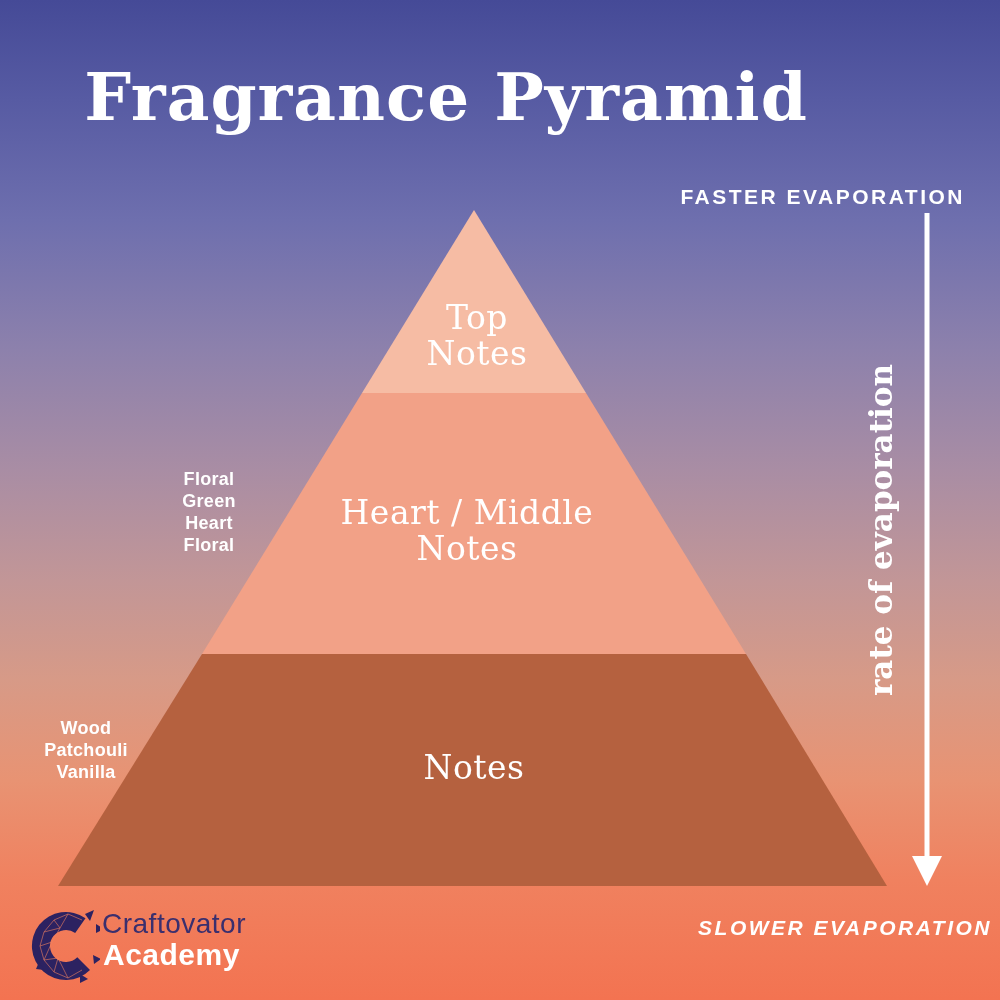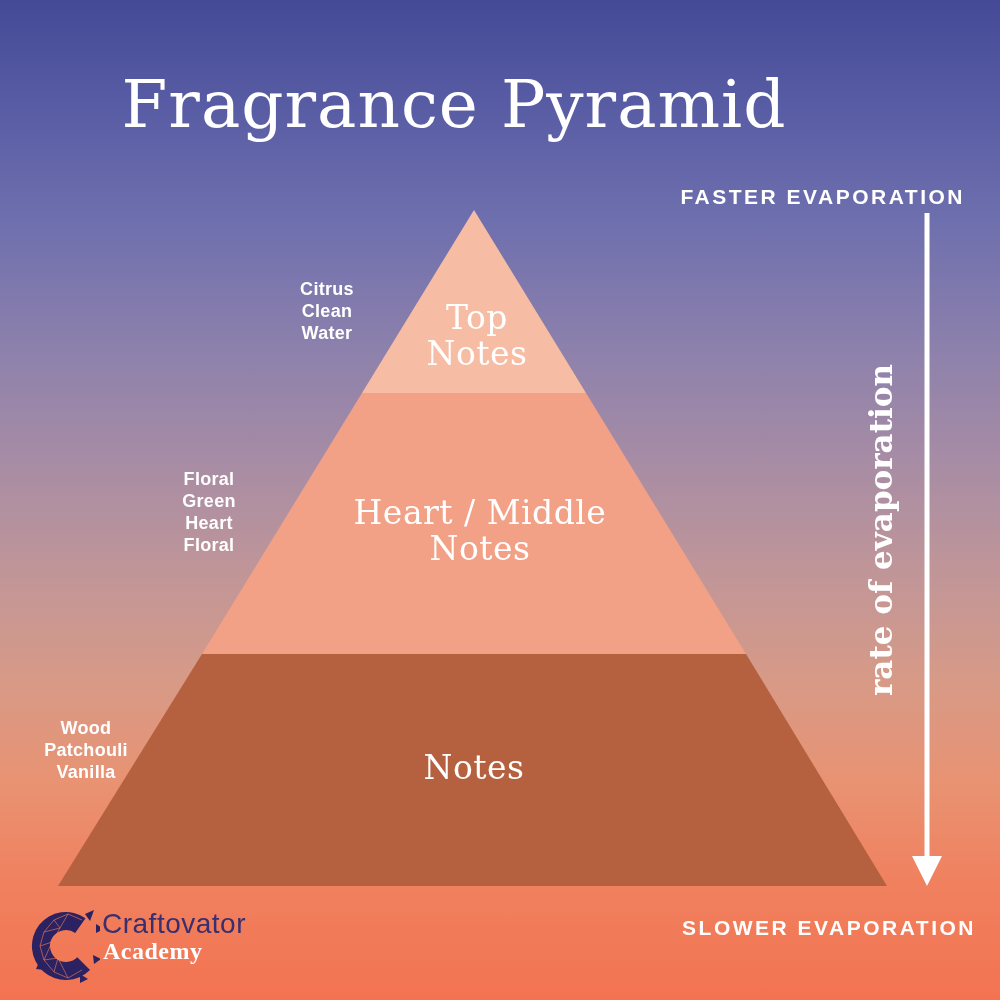--- a/index.html
+++ b/index.html
@@ -6,23 +6,23 @@
   body{width:1000px;height:1000px;overflow:hidden;}
   .canvas{
     position:relative;width:1000px;height:1000px;overflow:hidden;
     background:linear-gradient(180deg,
       #454a97 0%, #575ba3 10%, #6e6fae 22%, #8d81ac 35%,
       #a98da4 47%, #c29697 58%, #d79a87 68%, #e89373 78%,
       #f0815f 88%, #f37351 100%);
     font-family:"Liberation Sans", sans-serif;
   }
   .title{
-    position:absolute;top:58px;left:0;width:892px;margin:8px;
+    position:absolute;top:58px;left:0;width:892px;margin:0;
     text-align:center;color:#ffffff;
-    font-family:"DejaVu Serif", serif;font-weight:400;font-size:66px;
+    font-family:"DejaVu Serif", serif;font-weight:700;font-size:66px;
     letter-spacing:1px;
   }
   .pyramid-svg{position:absolute;top:0;left:0;}
   .level-label{
     position:absolute;text-align:center;color:#ffffff;
     font-family:"DejaVu Serif", serif;font-weight:400;
     font-size:33px;line-height:36px;letter-spacing:0.5px;
   }
   .side-notes{
     position:absolute;text-align:center;color:#ffffff;
@@ -40,54 +40,49 @@
   }
   .arrow-svg{position:absolute;top:0;left:0;}
   .logo{position:absolute;left:30px;top:898px;width:260px;height:95px;}
   .logo-emblem{position:absolute;left:0;top:2px;}
   .logo-brand{
     position:absolute;left:72px;top:10px;color:#3a2f6e;
     font-size:28px;font-weight:400;letter-spacing:0.5px;
   }
   .logo-sub{
     position:absolute;left:73px;top:40px;color:#ffffff;
-    font-family:Liberation Serif, serif;font-weight:700;font-size:24px;
+    font-family:Liberation Sans, sans-serif;font-weight:700;font-size:30px;
     letter-spacing:0.5px;
   }
 </style>
 </head>
 <body>
 
 <div class="canvas">
 
   <h1 class="title">Fragrance Pyramid</h1>
 
   <svg class="pyramid-svg" width="1000" height="1000" viewBox="0 0 1000 1000">
     <polygon points="474,210 586,393 362,393" fill="#f6bca4"></polygon>
     <polygon points="362,393 586,393 746,654 202,654" fill="#f2a187"></polygon>
     <polygon points="202,654 746,654 887,886 58,886" fill="#b5613f"></polygon>
   </svg>
 
   <div class="level-label" style="left:377px;top:300px;width:200px;">
     <div>Top</div>
     <div>Notes</div>
   </div>
-  <div class="level-label" style="left:280px;top:495px;width:400px;">
+  <div class="level-label" style="left:267px;top:495px;width:400px;">
     <div>Heart / Middle</div>
     <div>Notes</div>
   </div>
   <div class="level-label" style="left:274px;top:750px;width:400px;">
     <div>Notes</div>
   </div>
 
-  <div class="side-notes" style="left:267px;top:278px;width:120px;">
-    <div>Citrus</div>
-    <div>Clean</div>
-    <div>Water</div>
-  </div>
   <div class="side-notes" style="left:149px;top:468px;width:120px;">
     <div>Floral</div>
     <div>Green</div>
     <div>Heart</div>
     <div>Floral</div>
   </div>
   <div class="side-notes" style="left:26px;top:717px;width:120px;">
     <div>Wood</div>
     <div>Patchouli</div>
     <div>Vanilla</div>
@@ -95,21 +90,21 @@
 
   <div class="evap-label" style="left:665px;top:185px;width:300px;">FASTER EVAPORATION</div>
 
   <svg class="arrow-svg" width="1000" height="1000" viewBox="0 0 1000 1000">
     <line x1="927" y1="213" x2="927" y2="858" stroke="#ffffff" stroke-width="5"></line>
     <polygon points="912,856 942,856 927,886" fill="#ffffff"></polygon>
   </svg>
 
   <div class="rate-label">rate of evaporation</div>
 
-  <div class="evap-label" style="left:676px;top:916px;width:300px;">SLOWER EVAPORATION</div>
+  <div class="evap-label" style="left:692px;top:916px;width:300px;font-style:italic;">SLOWER EVAPORATION</div>
 
   <div class="logo">
     <svg class="logo-emblem" width="70" height="90" viewBox="0 0 70 90">
       <g fill="#2c2261">
         <path d="M 55.5 18.2 A 34 34 0 1 0 60 70 L 47.3 57.3 A 16 16 0 1 1 45.2 32.9 Z"></path>
         <polygon points="55,14 64,10 60,21"></polygon>
         <polygon points="66,24 74,29 66,33"></polygon>
         <polygon points="63,55 71,59 64,64"></polygon>
         <polygon points="50,74 58,79 50,83"></polygon>
         <polygon points="9,62 14,70 6,69"></polygon>

